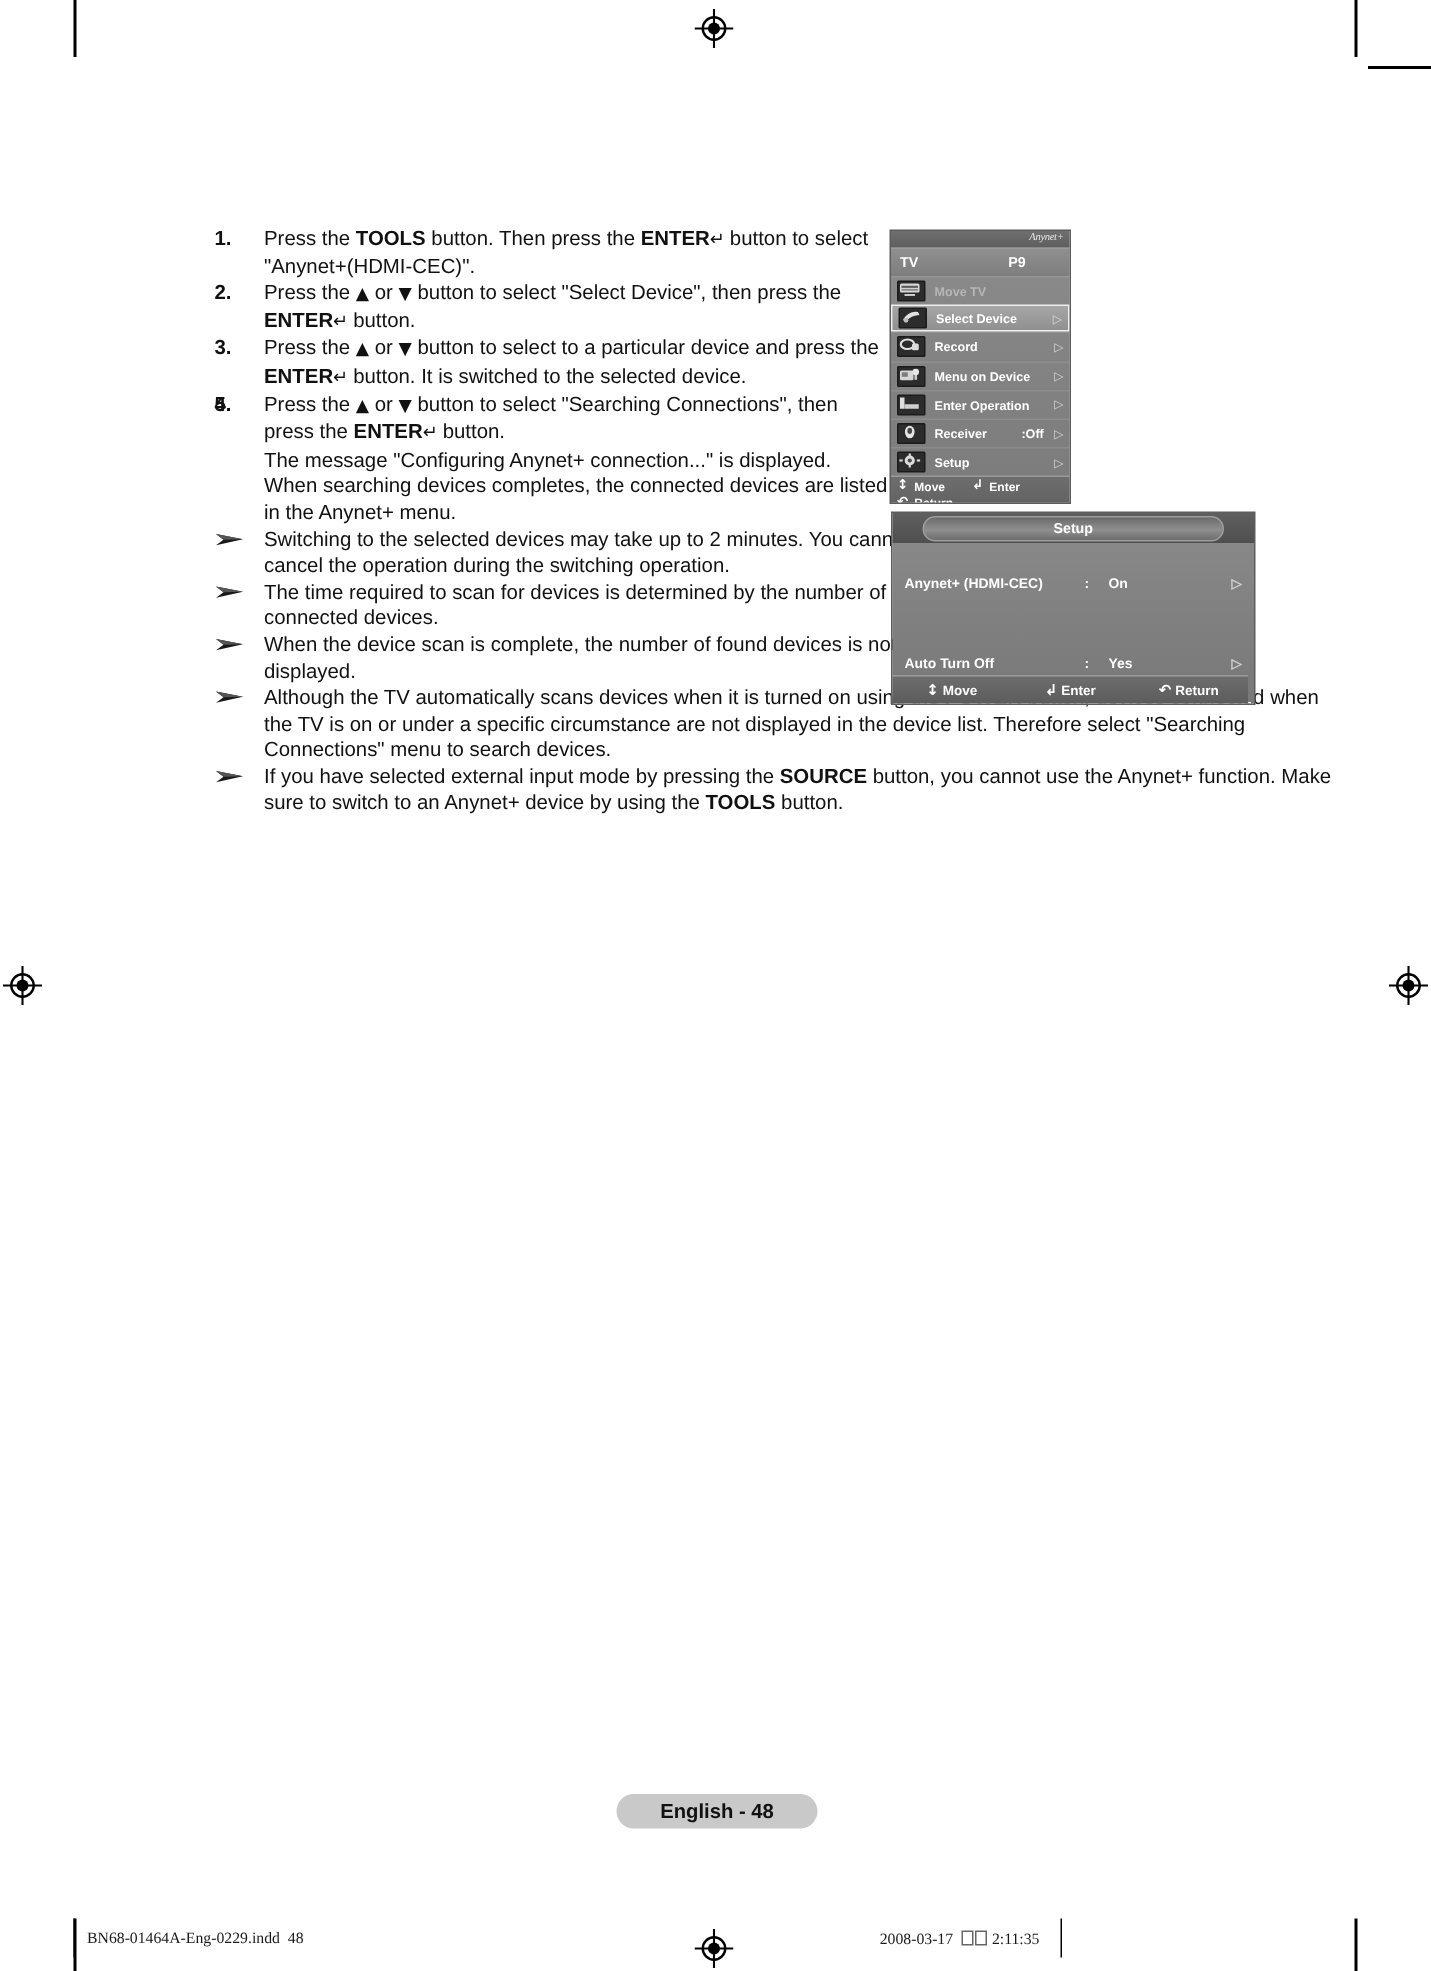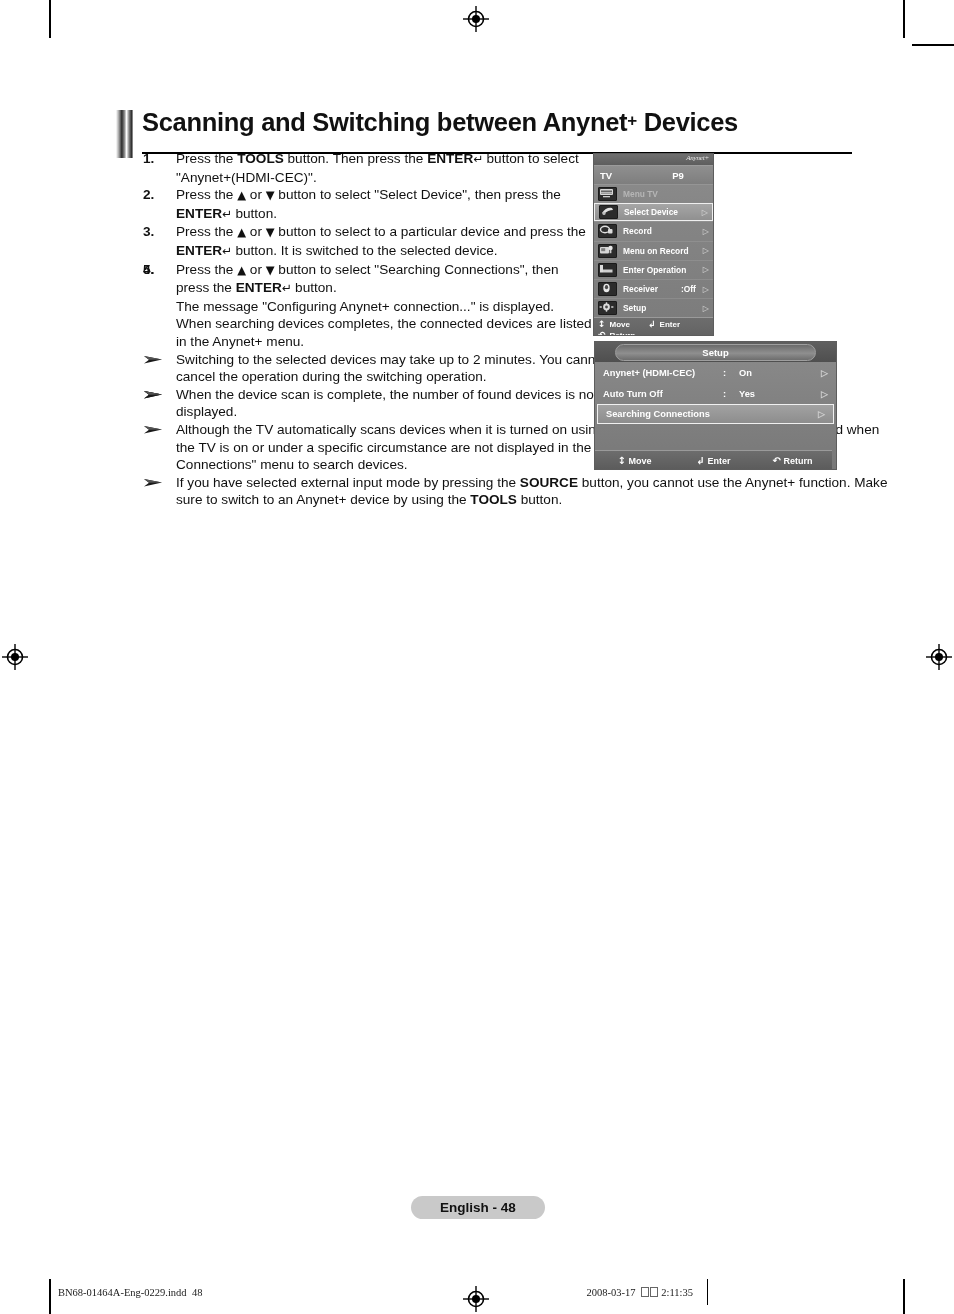--- a/index.html
+++ b/index.html
@@ -152,21 +152,21 @@
   .osd-setup .pill{
     position:absolute;left:20px;top:2px;right:20px;height:15px;
     border-radius:9px;
     background:linear-gradient(to bottom,#6b6b6b,#8f8f8f 55%,#6d6d6d);
     border:1px solid #9e9e9e;
     display:flex;align-items:center;justify-content:center;
     font-weight:bold;font-size:9.5px;
   }
   .set-row{
     height:21px;display:flex;align-items:center;
-    padding:0 8px;font-weight:bold;font-size:9.3px;
+    padding:16px 8px;font-weight:bold;font-size:9.3px;
   }
   .set-row .sname{width:120px;}
   .set-row .colon{width:16px;}
   .set-row .sval{flex:1;}
   .set-row .chev{color:#cfcfcf;font-size:9px;}
   .set-row.sel{
     background:linear-gradient(to bottom,#a2a2a2,#8d8d8d);
     border:1px solid #f0f0f0;box-sizing:border-box;
     margin:0 2px;height:20px;
   }
@@ -236,25 +236,20 @@
   <svg width="26" height="26" viewBox="0 0 26 26">
     <circle cx="13" cy="13" r="7.5" fill="none" stroke="#000" stroke-width="1.6"></circle>
     <circle cx="13" cy="13" r="4" fill="#000"></circle>
     <line x1="13" y1="0" x2="13" y2="26" stroke="#000" stroke-width="1.4"></line>
     <line x1="0" y1="13" x2="26" y2="13" stroke="#000" stroke-width="1.4"></line>
   </svg>
 </div>
 
 <div class="page">
 
-  <div class="title-wrap">
-    <div class="title-bar"></div>
-    <h1 class="page-title"><span>Scanning and Switching between Anynet</span><sup>+</sup><span> Devices</span></h1>
-    <div class="title-rule"></div>
-  </div>
 
   <div class="content">
     <ol class="steps" id="steps-list">
         <li><span class="num">1.</span><span class="txt">Press the <b>TOOLS</b> button. Then press the <b>ENTER</b><span class="ent">↵</span> button to select "Anynet+(HDMI-CEC)".</span></li>
         <li><span class="num">2.</span><span class="txt">Press the <span class="tri">▲</span> or <span class="tri">▼</span> button to select "Select Device", then press the <b>ENTER</b><span class="ent">↵</span> button.</span></li>
         <li><span class="num">3.</span><span class="txt">Press the <span class="tri">▲</span> or <span class="tri">▼</span> button to select to a particular device and press the <b>ENTER</b><span class="ent">↵</span> button. It is switched to the selected device.</span></li>
         <li><span class="num">4.</span></li>
         <li><span class="num">5.</span><span class="txt">Press the <span class="tri">▲</span> or <span class="tri">▼</span> button to select "Searching Connections", then press the <b>ENTER</b><span class="ent">↵</span> button.<br>The message "Configuring Anynet+ connection..." is displayed. When searching devices completes, the connected devices are listed in the Anynet+ menu.</span></li>
       </ol>
     <ul class="notes" id="notes-list">
@@ -262,21 +257,21 @@
             <svg width="22" height="16" viewBox="0 0 22 16">
               <path d="M1 4 L19 7.5 L1 11.5 L6 7.8 Z" fill="#1a1a1a"></path>
               <path d="M1 4 L19 7.5 L6 7.8 Z" fill="#555"></path>
             </svg>
           </span><span class="txt">Switching to the selected devices may take up to 2 minutes. You cannot cancel the operation during the switching operation.</span></li>
         <li class="narrow"><span class="arrow">
             <svg width="22" height="16" viewBox="0 0 22 16">
               <path d="M1 4 L19 7.5 L1 11.5 L6 7.8 Z" fill="#1a1a1a"></path>
               <path d="M1 4 L19 7.5 L6 7.8 Z" fill="#555"></path>
             </svg>
-          </span></li>
+          </span><span class="txt">The time required to scan for devices is determined by the number of connected devices.</span></li>
         <li class="narrow"><span class="arrow">
             <svg width="22" height="16" viewBox="0 0 22 16">
               <path d="M1 4 L19 7.5 L1 11.5 L6 7.8 Z" fill="#1a1a1a"></path>
               <path d="M1 4 L19 7.5 L6 7.8 Z" fill="#555"></path>
             </svg>
           </span><span class="txt">When the device scan is complete, the number of found devices is not displayed.</span></li>
         <li class="wide"><span class="arrow">
             <svg width="22" height="16" viewBox="0 0 22 16">
               <path d="M1 4 L19 7.5 L1 11.5 L6 7.8 Z" fill="#1a1a1a"></path>
               <path d="M1 4 L19 7.5 L6 7.8 Z" fill="#555"></path>
@@ -302,21 +297,21 @@
     <div id="tools-rows">
         <div class="osd-row dim">
           <span class="ico">
             <svg width="15" height="10" viewBox="0 0 15 10">
               <rect x="1" y="1" width="13" height="6" rx="1" fill="#d8d8d8"></rect>
               <rect x="2" y="2.5" width="11" height="1.4" fill="#5a5a5a"></rect>
               <rect x="2" y="4.6" width="11" height="1.2" fill="#8a8a8a"></rect>
               <rect x="4" y="8" width="7" height="1.3" fill="#cfcfcf"></rect>
             </svg>
           </span>
-          <span class="lbl">Menu TV</span>
+          <span class="lbl">Move TV</span>
           <span class="chev"></span>
         </div>
         <div class="osd-row sel">
           <span class="ico">
             <svg width="15" height="10" viewBox="0 0 15 10">
               <path d="M2 7 Q6 1 12 2 L13 4 Q8 4 4 8 Z" fill="#e2e2e2"></path>
               <circle cx="4" cy="7.5" r="1.6" fill="#bdbdbd"></circle>
             </svg>
           </span>
           <span class="lbl">Select Device</span>
@@ -334,21 +329,21 @@
         </div>
         <div class="osd-row">
           <span class="ico">
             <svg width="15" height="10" viewBox="0 0 15 10">
               <rect x="1" y="2" width="9" height="6.5" rx="1" fill="#d6d6d6"></rect>
               <rect x="2.2" y="3.2" width="4" height="3" fill="#7c7c7c"></rect>
               <circle cx="11.5" cy="3" r="2.2" fill="#e6e6e6"></circle>
               <rect x="10.6" y="5" width="1.8" height="3.2" fill="#cacaca"></rect>
             </svg>
           </span>
-          <span class="lbl">Menu on Record</span>
+          <span class="lbl">Menu on Device</span>
           <span class="chev">▷</span>
         </div>
         <div class="osd-row">
           <span class="ico">
             <svg width="15" height="10" viewBox="0 0 15 10">
               <rect x="1" y="1" width="3" height="7.5" fill="#dddddd"></rect>
               <rect x="4" y="5.5" width="9.5" height="3" fill="#cfcfcf"></rect>
             </svg>
           </span>
           <span class="lbl">Enter Operation</span>

